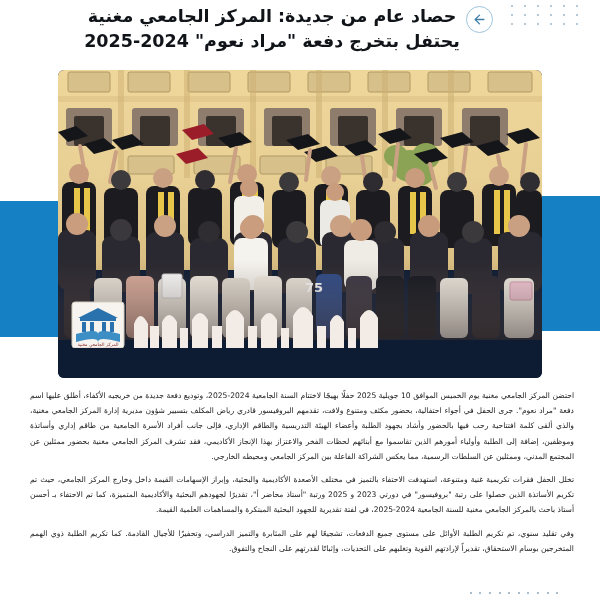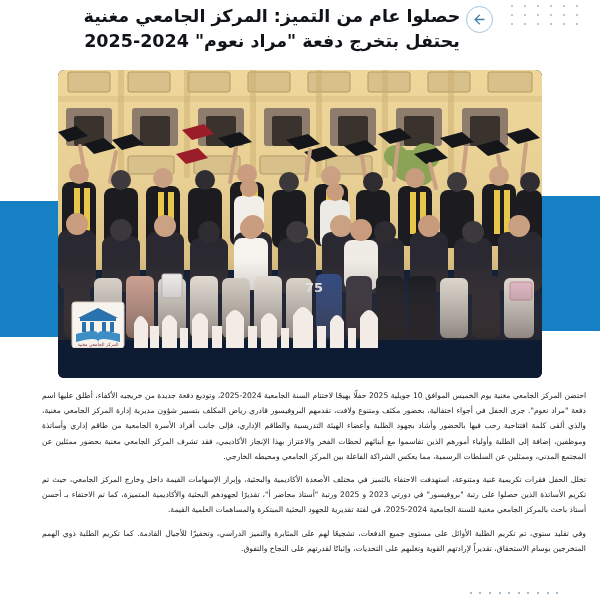--- a/index.html
+++ b/index.html
@@ -125,21 +125,21 @@
     height: 308px;
     border-radius: 6px;
     overflow: hidden;
     background: #0d1b33;
   }
   .photo svg { display: block; width: 100%; height: 100%; }
 
   
   .article {
     position: absolute;
-    left: 42px;
+    left: 30px;
     top: 388px;
     width: 544px;
     direction: rtl;
     text-align: justify;
     color: #1a1a1a;
     font-size: 7.6px;
     line-height: 15.2px;
     font-family: "DejaVu Sans", "Liberation Sans", sans-serif;
   }
   .article p {
@@ -150,21 +150,21 @@
   .article p.indent { text-indent: 28px; }
 </style>
 </head>
 <body>
 
 <div id="page">
 
   <div class="header">
 
     <div class="title">
-      <div>حصلوا عام من التميز: المركز الجامعي مغنية</div>
+      <div>حصاد عام من جديدة: المركز الجامعي مغنية</div>
       <div>يحتفل بتخرج دفعة "مراد نعوم" 2024-2025</div>
     </div>
 
     <div class="back-button">
       <svg width="15" height="15" viewBox="0 0 24 24" fill="none" stroke="#3f7fa6" stroke-width="2.2" stroke-linecap="round" stroke-linejoin="round">
         <line x1="19" y1="12" x2="6" y2="12"></line>
         <polyline points="12,5 5,12 12,19"></polyline>
       </svg>
     </div>
 

